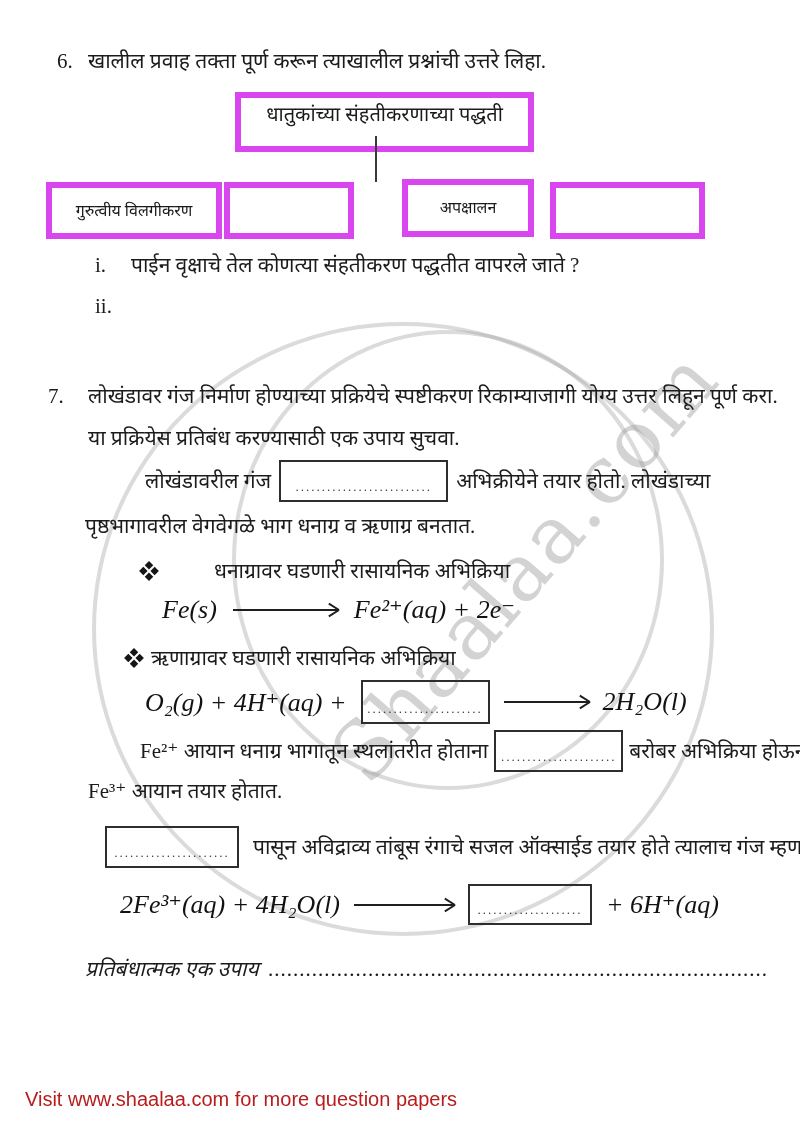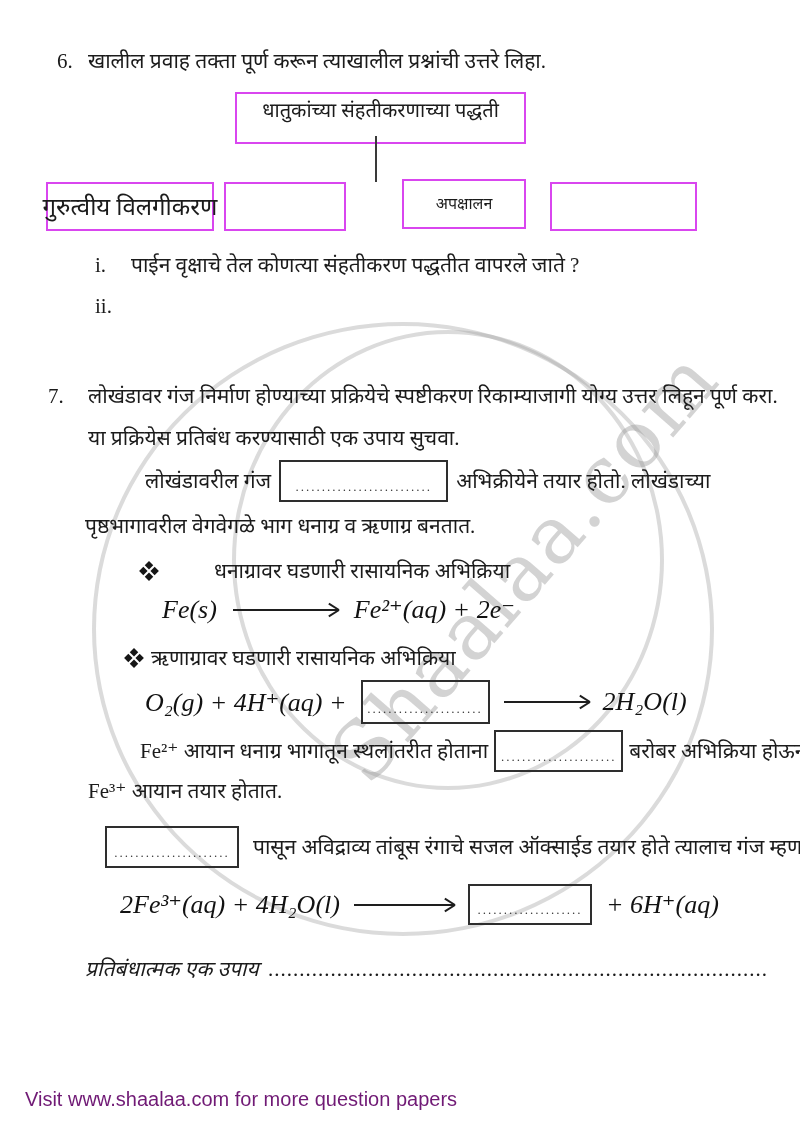--- a/index.html
+++ b/index.html
@@ -8,21 +8,21 @@
     overflow:hidden; font-family:"Liberation Serif","DejaVu Serif",serif; color:#1b1b1b;
   }
   .abs { position:absolute; }
   .dev { font-size:21px; line-height:1.25; color:#1b1b1b; white-space:nowrap; }
   .math { font-family:"Liberation Serif","DejaVu Serif",serif; font-style:italic;
           font-size:26px; color:#121212; white-space:nowrap; }
   .row { display:flex; align-items:center; }
   .rowtop { display:flex; align-items:flex-start; }
   .qnum { flex:0 0 auto; }
   
-  .fbox { position:absolute; border:2px solid #d946ef; display:flex;
+  .fbox { position:absolute; border:6px solid #d946ef; display:flex;
           justify-content:center; align-items:center; background:transparent; }
   .fbox.toplabel { align-items:flex-start; padding-top:4px; }
   
   .fillbox { border:2px solid #2e2e2e; display:flex; justify-content:center;
              align-items:flex-end; overflow:hidden; flex:0 0 auto; background:transparent; }
   .dots { font-size:13px; letter-spacing:2px; color:#3c3c3c; line-height:1;
           padding-bottom:7px; white-space:nowrap; }
   
   .arrow { position:relative; height:2px; background:#1e1e1e; flex:0 0 auto; align-self:center; }
   .arrow::before, .arrow::after {
@@ -36,21 +36,21 @@
                     transform:rotate(45deg); flex:0 0 auto; margin-right:10px; }
   .diamond-bullet i { width:6px; height:6px; background:#161616; display:block; }
   
   .wm-circle { position:absolute; border-radius:50%; border:4px solid rgba(160,160,160,0.38);
                z-index:0; }
   .wm-text { position:absolute; z-index:0; font-family:"DejaVu Serif","Liberation Serif",serif;
              font-size:80px; letter-spacing:2px; color:rgba(150,150,150,0.42);
              transform:rotate(-49deg); white-space:nowrap; }
   .content { position:relative; z-index:1; }
   .footer-text { font-family:"Liberation Sans","DejaVu Sans",sans-serif; font-size:20px;
-                 color:#701a75; }
+                 color:#b91c1c; }
   .leader { overflow:hidden; white-space:nowrap; flex:1 1 auto; letter-spacing:1px; }
 </style>
 </head>
 <body>
 
 <div id="page">
 
   <div class="wm-circle" style="left:92px; top:322px; width:614px; height:606px;"></div>
   <div class="wm-circle" style="left:232px; top:330px; width:424px; height:452px;"></div>
   <div class="wm-text" style="left:255px; top:520px;">Shaalaa.com</div>
@@ -61,21 +61,21 @@
       <span class="dev qnum" style="width:31px;">6.</span>
       <span class="dev">खालील प्रवाह तक्ता पूर्ण करून त्याखालील प्रश्नांची उत्तरे लिहा.</span>
     </div>
 
     <div class="fbox toplabel" style="left:235px; top:92px; width:287px; height:44px;">
       <span class="dev" style="font-size:20px;">धातुकांच्या संहतीकरणाच्या पद्धती</span>
     </div>
     <div class="abs" style="left:375px; top:136px; width:2px; height:46px; background:#3a3a3a;"></div>
 
     <div class="fbox" style="left:46px; top:182px; width:164px; height:45px;">
-      <span class="dev" style="font-size:24px;">गुरुत्वीय विलगीकरण</span>
+      <span class="dev" style="font-size:16px;">गुरुत्वीय विलगीकरण</span>
     </div>
     <div class="fbox" style="left:224px; top:182px; width:118px; height:45px;"></div>
     <div class="fbox" style="left:402px; top:179px; width:120px; height:46px;">
       <span class="dev" style="font-size:16px;">अपक्षालन</span>
     </div>
     <div class="fbox" style="left:550px; top:182px; width:143px; height:45px;"></div>
 
     <div class="abs rowtop" style="left:95px; top:252px;">
       <span class="dev qnum" style="width:36px;">i.</span>
       <span class="dev">पाईन वृक्षाचे तेल कोणत्या संहतीकरण पद्धतीत वापरले जाते ?</span>

